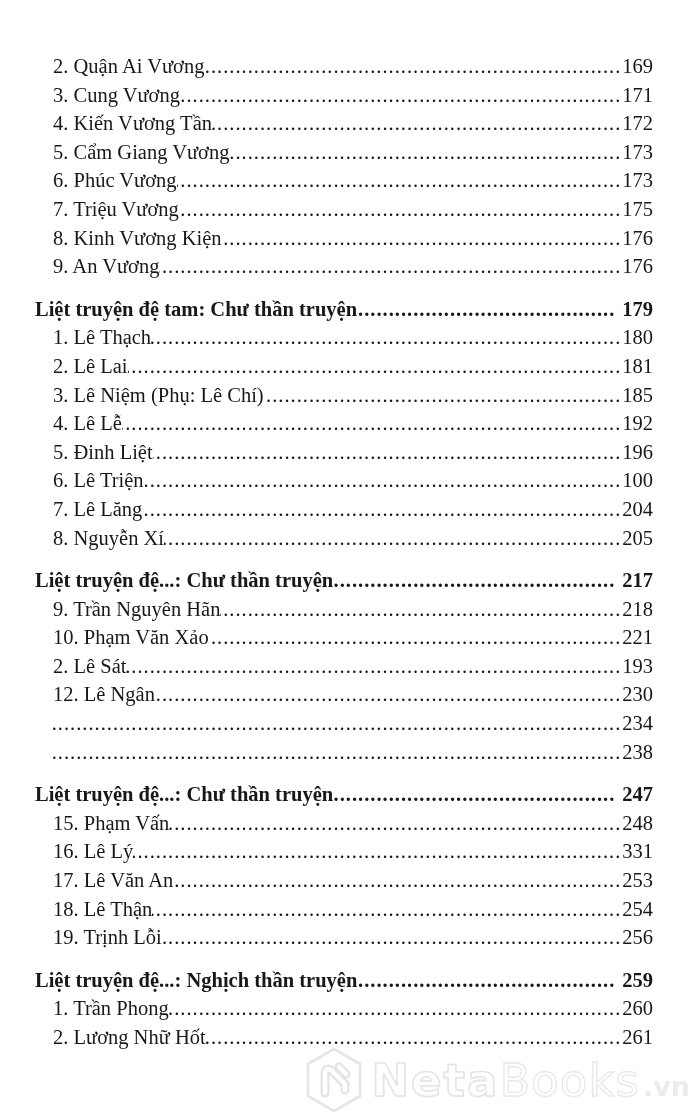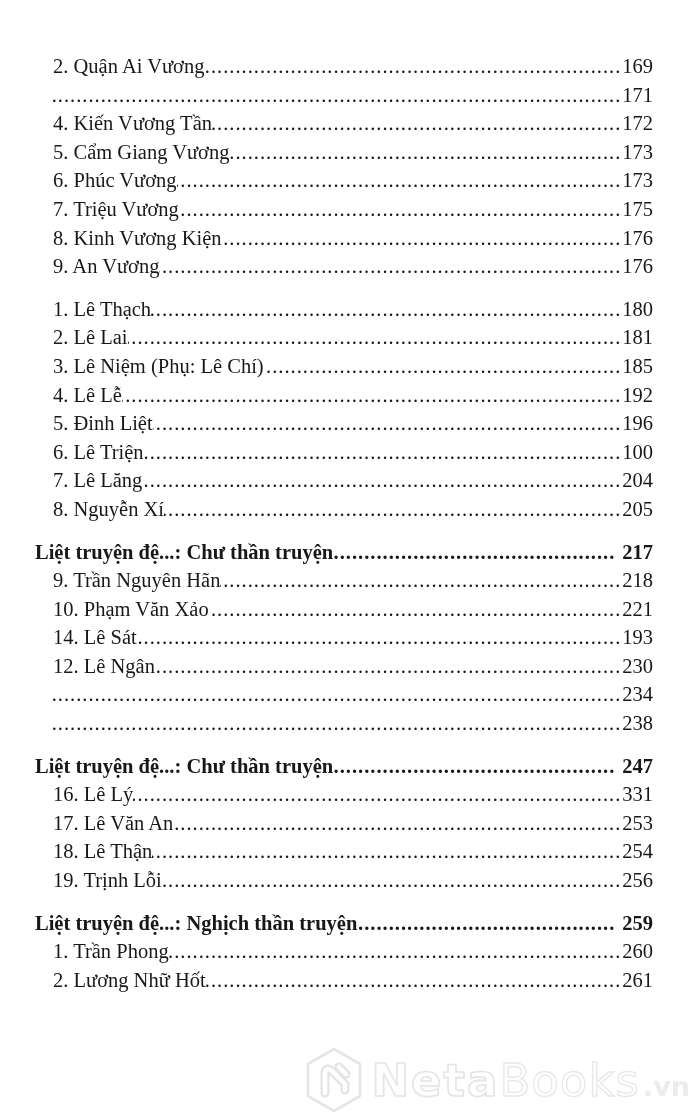--- a/index.html
+++ b/index.html
@@ -69,20 +69,21 @@
 <div class="page">
 
   <div class="toc">
       <section class="toc-section">
         <div class="row item">
       <span class="title">2. Quận Ai Vương</span>
       <span class="leader"></span>
       <span class="pagenum">169</span>
     </div>
         <div class="row item">
+      <span class="title">3. Cung Vương</span>
       <span class="leader"></span>
       <span class="pagenum">171</span>
     </div>
         <div class="row item">
       <span class="title">4. Kiến Vương Tần</span>
       <span class="leader"></span>
       <span class="pagenum">172</span>
     </div>
         <div class="row item">
       <span class="title">5. Cẩm Giang Vương</span>
@@ -104,20 +105,25 @@
       <span class="leader"></span>
       <span class="pagenum">176</span>
     </div>
         <div class="row item">
       <span class="title">9. An Vương</span>
       <span class="leader"></span>
       <span class="pagenum">176</span>
     </div>
       </section>
       <section class="toc-section">
+        <div class="row header">
+      <span class="title">Liệt truyện đệ tam: Chư thần truyện</span>
+      <span class="leader"></span>
+      <span class="pagenum">179</span>
+    </div>
         <div class="row item">
       <span class="title">1. Lê Thạch</span>
       <span class="leader"></span>
       <span class="pagenum">180</span>
     </div>
         <div class="row item">
       <span class="title">2. Lê Lai</span>
       <span class="leader"></span>
       <span class="pagenum">181</span>
     </div>
@@ -162,21 +168,21 @@
       <span class="title">9. Trần Nguyên Hãn</span>
       <span class="leader"></span>
       <span class="pagenum">218</span>
     </div>
         <div class="row item">
       <span class="title">10. Phạm Văn Xảo</span>
       <span class="leader"></span>
       <span class="pagenum">221</span>
     </div>
         <div class="row item">
-      <span class="title">14. Lê Sát</span>
+      <span class="title">2. Lê Sát</span>
       <span class="leader"></span>
       <span class="pagenum">193</span>
     </div>
         <div class="row item">
       <span class="title">12. Lê Ngân</span>
       <span class="leader"></span>
       <span class="pagenum">230</span>
     </div>
         <div class="row item">
       <span class="leader"></span>
@@ -185,20 +191,25 @@
         <div class="row item">
       <span class="leader"></span>
       <span class="pagenum">238</span>
     </div>
       </section>
       <section class="toc-section">
         <div class="row header">
       <span class="title">Liệt truyện đệ...: Chư thần truyện</span>
       <span class="leader"></span>
       <span class="pagenum">247</span>
+    </div>
+        <div class="row item">
+      <span class="title">15. Phạm Vấn</span>
+      <span class="leader"></span>
+      <span class="pagenum">248</span>
     </div>
         <div class="row item">
       <span class="title">16. Lê Lý</span>
       <span class="leader"></span>
       <span class="pagenum">331</span>
     </div>
         <div class="row item">
       <span class="title">17. Lê Văn An</span>
       <span class="leader"></span>
       <span class="pagenum">253</span>

